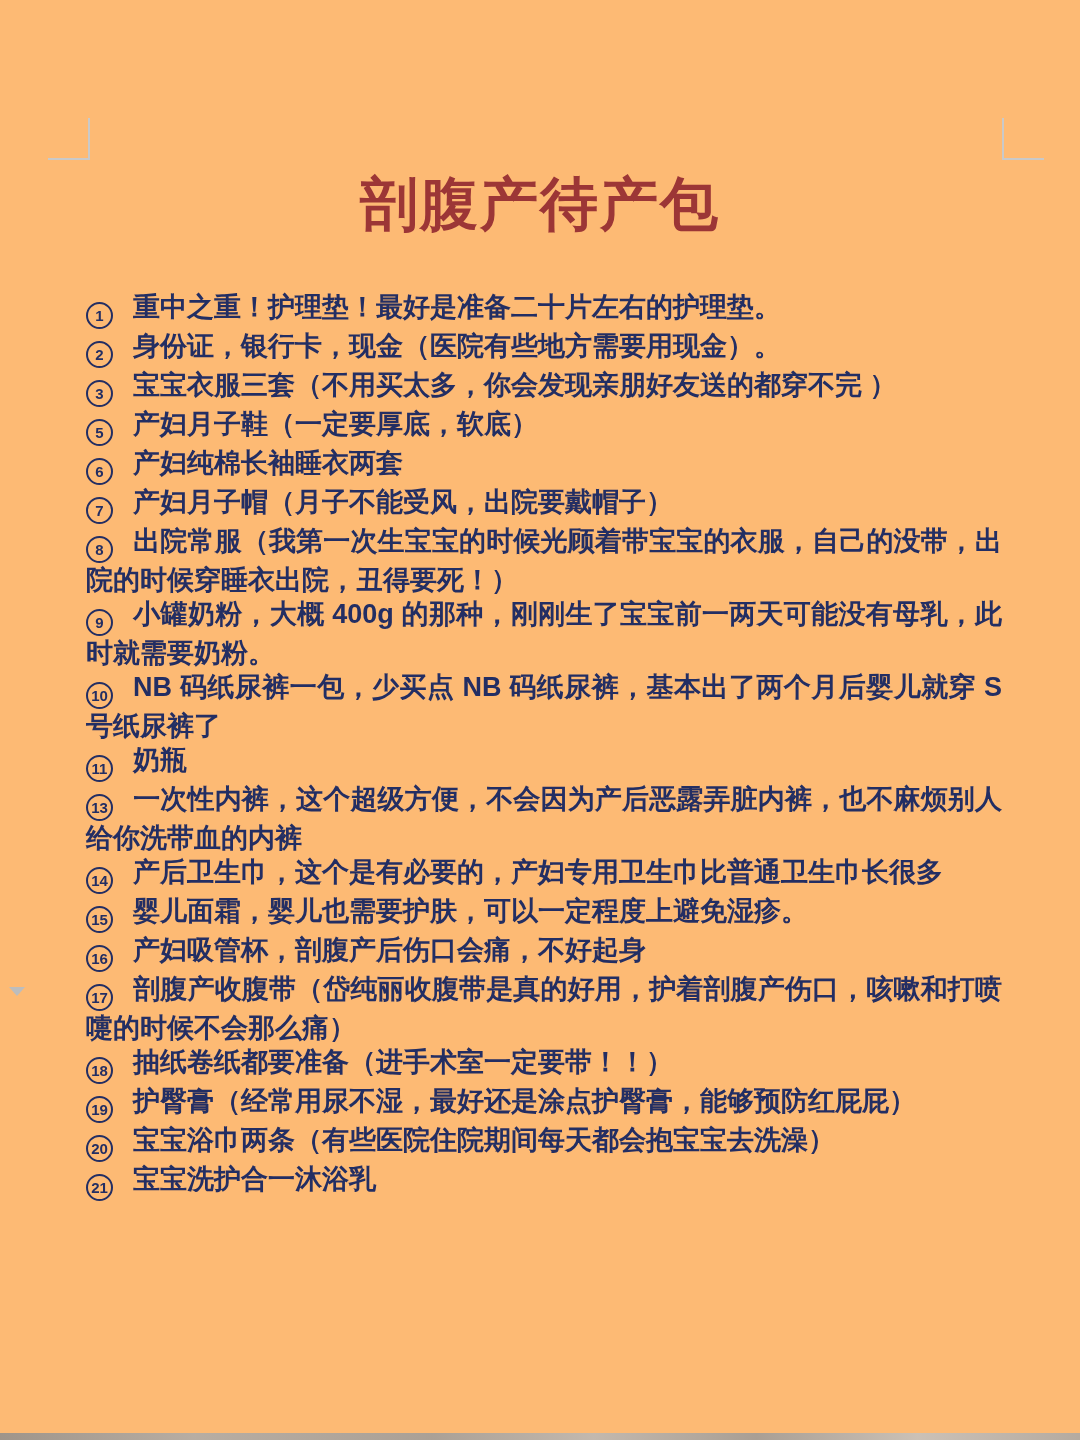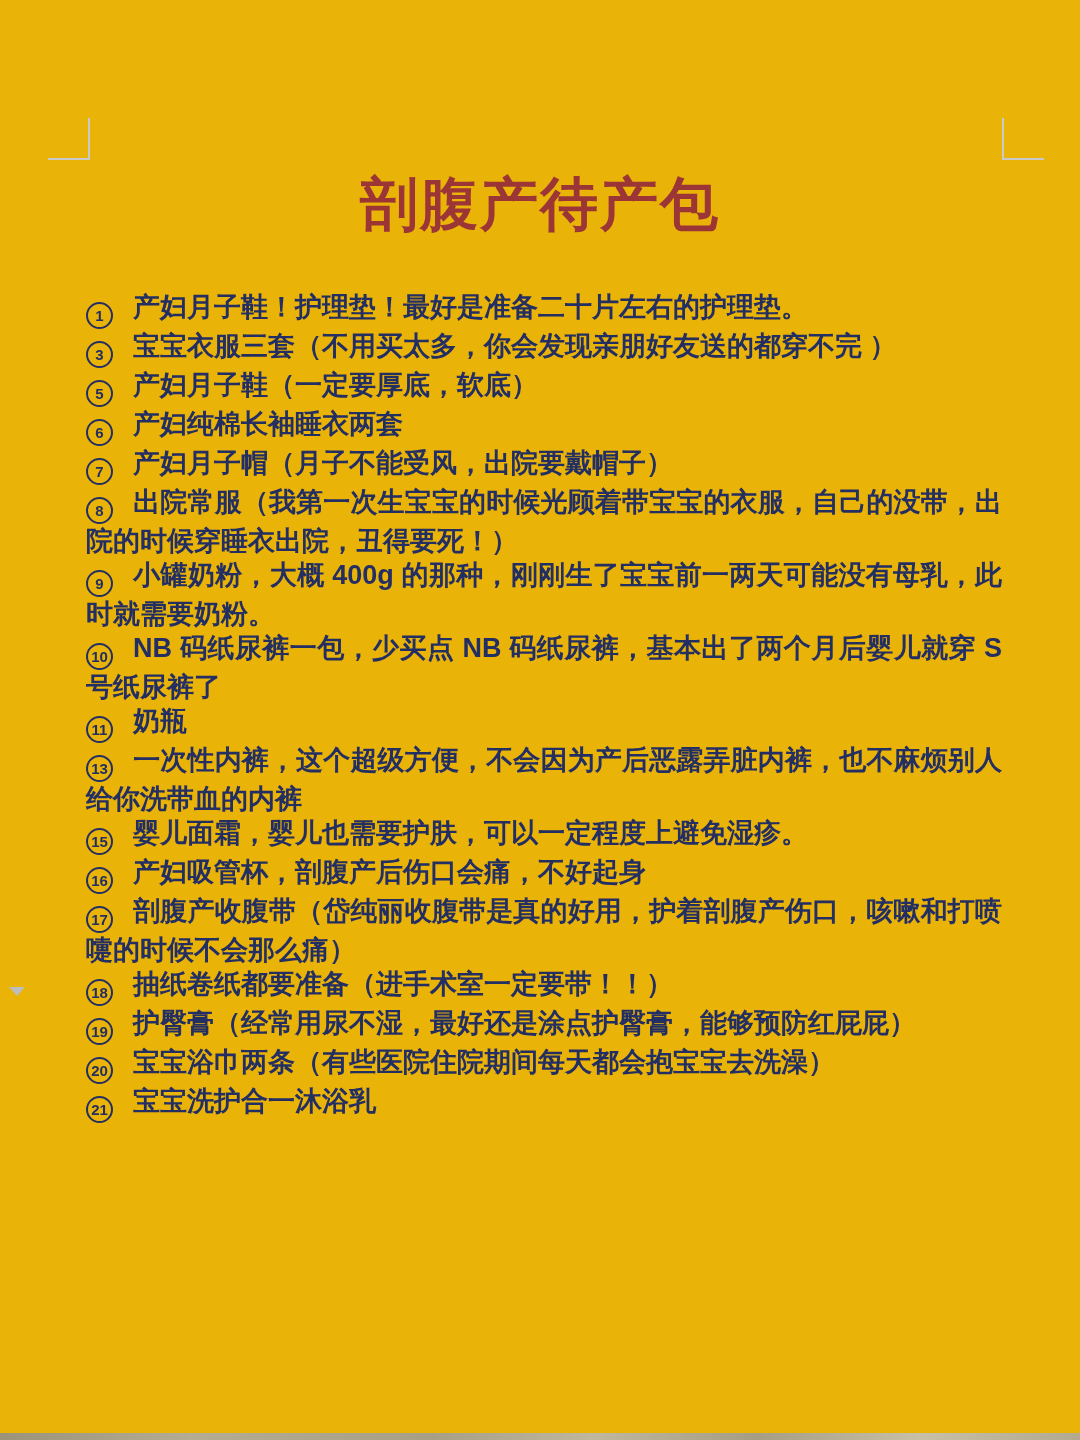--- a/index.html
+++ b/index.html
@@ -1,20 +1,20 @@
 <!DOCTYPE html>
 <html lang="zh"><head>
 <meta charset="utf-8">
 <style>
   html, body { margin: 0; padding: 0; background: #ffffff; }
   .page {
     position: relative;
     width: 1080px;
     height: 1440px;
-    background: #eab308;
+    background: #fdba74;
     overflow: hidden;
     font-family: "Liberation Sans", "DejaVu Sans", sans-serif;
   }
   
   .corner-mark { position: absolute; width: 40px; height: 40px; top: 118px; }
   .corner-mark.left  { left: 48px;  border-right: 2px solid #c9c9c9; border-bottom: 2px solid #c9c9c9; }
   .corner-mark.right { left: 1002px; border-left: 2px solid #c9c9c9; border-bottom: 2px solid #c9c9c9; }
 
   .title {
     margin: 0;
@@ -78,30 +78,32 @@
 <body>
 
 <div class="page">
 
   <div class="corner-mark left"></div>
   <div class="corner-mark right"></div>
 
   <h1 class="title">剖腹产待产包</h1>
 
   <div class="checklist">
-    <p class="item"><span class="num">1</span><span>产妇月子鞋！护理垫！最好是准备二十片左右的护理垫。</span></p>
+    <p class="item"><span class="num">1</span><span>重中之重！护理垫！最好是准备二十片左右的护理垫。</span></p>
+    <p class="item"><span class="num">2</span><span>身份证，银行卡，现金（医院有些地方需要用现金）。</span></p>
     <p class="item"><span class="num">3</span><span>宝宝衣服三套（不用买太多，你会发现亲朋好友送的都穿不完 ）</span></p>
     <p class="item"><span class="num">5</span><span>产妇月子鞋（一定要厚底，软底）</span></p>
     <p class="item"><span class="num">6</span><span>产妇纯棉长袖睡衣两套</span></p>
     <p class="item"><span class="num">7</span><span>产妇月子帽（月子不能受风，出院要戴帽子）</span></p>
     <p class="item"><span class="num">8</span><span>出院常服（我第一次生宝宝的时候光顾着带宝宝的衣服，自己的没带，出院的时候穿睡衣出院，丑得要死！）</span></p>
     <p class="item"><span class="num">9</span><span>小罐奶粉，大概 400g 的那种，刚刚生了宝宝前一两天可能没有母乳，此时就需要奶粉。</span></p>
     <p class="item"><span class="num">10</span><span>NB 码纸尿裤一包，少买点 NB 码纸尿裤，基本出了两个月后婴儿就穿 S 号纸尿裤了</span></p>
     <p class="item"><span class="num">11</span><span>奶瓶</span></p>
     <p class="item"><span class="num">13</span><span>一次性内裤，这个超级方便，不会因为产后恶露弄脏内裤，也不麻烦别人给你洗带血的内裤</span></p>
+    <p class="item"><span class="num">14</span><span>产后卫生巾，这个是有必要的，产妇专用卫生巾比普通卫生巾长很多</span></p>
     <p class="item"><span class="num">15</span><span>婴儿面霜，婴儿也需要护肤，可以一定程度上避免湿疹。</span></p>
     <p class="item"><span class="num">16</span><span>产妇吸管杯，剖腹产后伤口会痛，不好起身</span></p>
     <p class="item"><span class="num">17</span><span>剖腹产收腹带（岱纯丽收腹带是真的好用，护着剖腹产伤口，咳嗽和打喷嚏的时候不会那么痛）</span></p>
     <p class="item"><span class="num">18</span><span>抽纸卷纸都要准备（进手术室一定要带！！）</span></p>
     <p class="item"><span class="num">19</span><span>护臀膏（经常用尿不湿，最好还是涂点护臀膏，能够预防红屁屁）</span></p>
     <p class="item"><span class="num">20</span><span>宝宝浴巾两条（有些医院住院期间每天都会抱宝宝去洗澡）</span></p>
     <p class="item"><span class="num">21</span><span>宝宝洗护合一沐浴乳</span></p>
   </div>
 
   <div class="collapse-arrow"></div>

